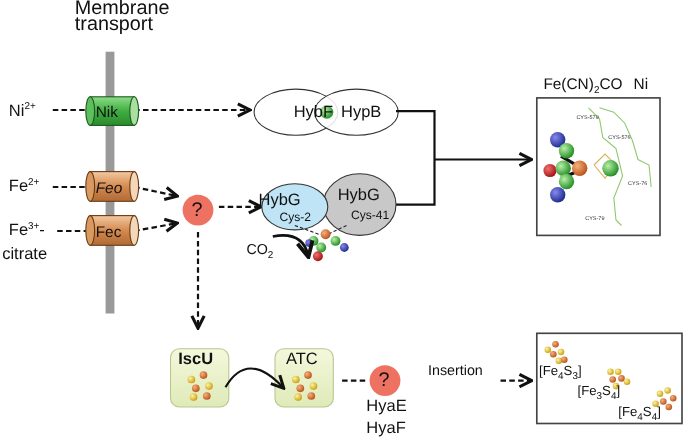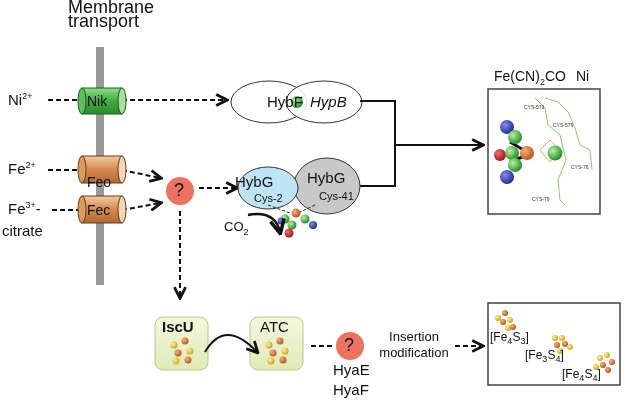--- a/index.html
+++ b/index.html
@@ -181,27 +181,27 @@
   <div>Membrane</div>
   <div>transport</div>
 </div>
 
 <div class="abs lbl" style="left:8px;top:91px;"><span>Ni</span><sup>2+</sup></div>
 <div class="abs lbl" style="left:8px;top:160px;"><span>Fe</span><sup>2+</sup></div>
 <div class="abs lbl" style="left:8px;top:200px;"><span>Fe</span><sup>3+</sup><span>-</span></div>
 <div class="abs lbl" style="left:2px;top:222px;">citrate</div>
 
 <div class="abs cyl-text" style="left:87px;top:93px;">Nik</div>
-<div class="abs cyl-text" style="left:87px;top:174px;">Feo</div>
+<div class="abs cyl-text" style="left:87px;top:162px;font-style:italic;">Feo</div>
 <div class="abs cyl-text" style="left:87px;top:202px;">Fec</div>
 
 <div class="abs" style="left:174px;top:180px;font-size:18px;">?</div>
 
 <div class="abs lbl" style="left:243px;top:93px;margin-left:24px;">HybF</div>
-<div class="abs lbl" style="left:310px;top:93px;font-style:italic;">HypB</div>
+<div class="abs lbl" style="left:310px;top:93px;">HypB</div>
 
 <div class="abs lbl" style="left:235px;top:173px;">HybG</div>
 <div class="abs lbl-sm" style="left:254px;top:191px;font-size:11px;">Cys-2</div>
 <div class="abs lbl" style="left:307px;top:169px;">HybG</div>
 <div class="abs lbl-sm" style="left:319px;top:189px;font-size:11px;">Cys-41</div>
 
 <div class="abs" style="left:224px;top:219px;font-size:13px;"><span>CO</span><sub>2</sub></div>
 
 <div class="abs" style="left:494px;top:68px;font-size:14px;white-space:nowrap;"><span>Fe(CN)</span><sub>2</sub><span>CO</span></div>
 <div class="abs" style="left:576px;top:68px;font-size:14px;">Ni</div>
@@ -211,18 +211,17 @@
 <div class="abs" style="left:571px;top:164px;font-size:5px;color:#333;">CYS-76</div>
 <div class="abs" style="left:532px;top:196px;font-size:5px;color:#333;">CYS-79</div>
 
 <div class="abs lbl" style="left:162px;top:318px;font-weight:bold;">IscU</div>
 <div class="abs lbl" style="left:260px;top:318px;">ATC</div>
 <div class="abs" style="left:344px;top:335px;font-size:18px;">?</div>
 <div class="abs lbl" style="left:333px;top:361px;">HyaE</div>
 <div class="abs lbl" style="left:333px;top:381px;">HyaF</div>
 <div class="abs lbl-sm" style="left:372px;top:329px;width:84px;font-size:13px;line-height:16px;">
   <div>Insertion</div>
-  <div>modification</div>
 </div>
 
 <div class="abs" style="left:490px;top:330px;font-size:12px;white-space:nowrap;">[<span>Fe</span><sub>4</sub><span>S</span><sub>3</sub>]</div>
 <div class="abs" style="left:525px;top:348px;font-size:12px;white-space:nowrap;">[<span>Fe</span><sub>3</sub><span>S</span><sub>4</sub>]</div>
 <div class="abs" style="left:562px;top:367px;font-size:12px;white-space:nowrap;">[<span>Fe</span><sub>4</sub><span>S</span><sub>4</sub>]</div>
 
 </body></html>

